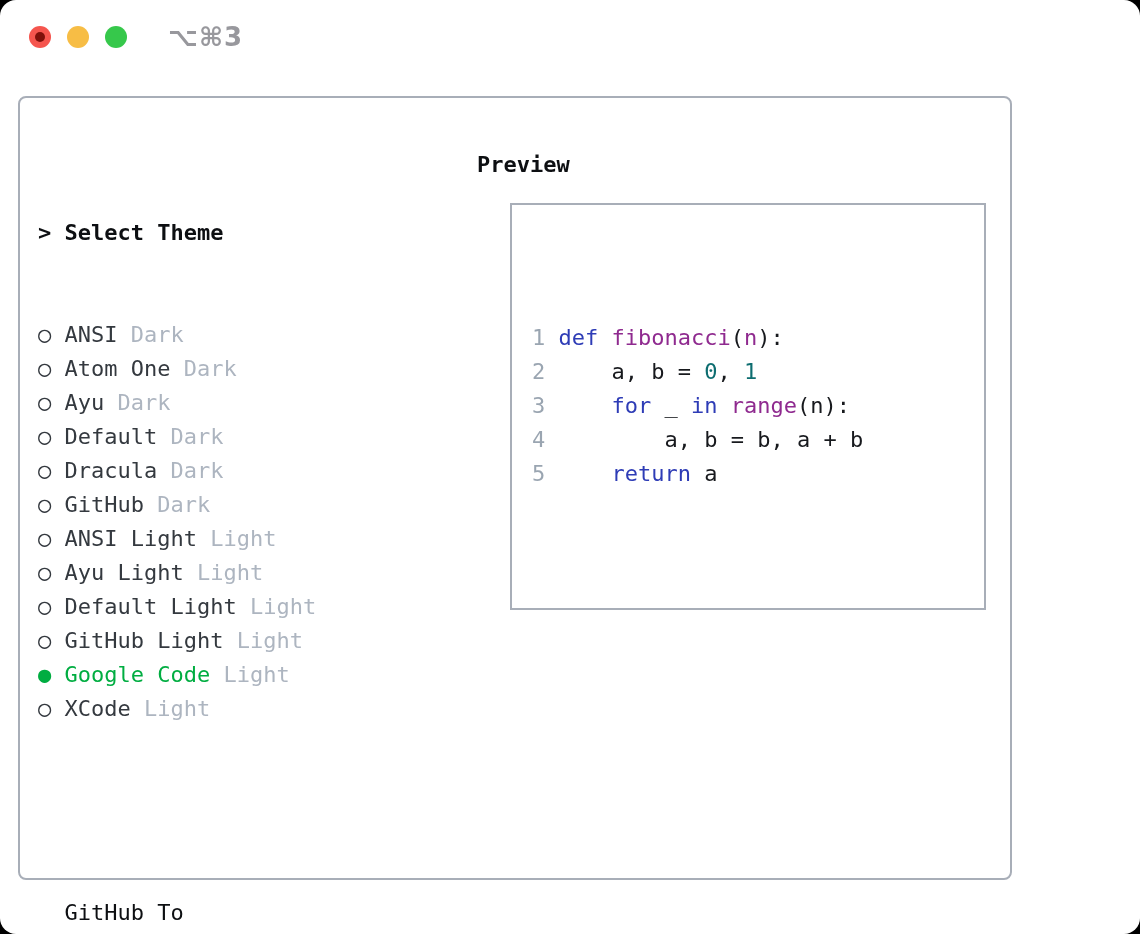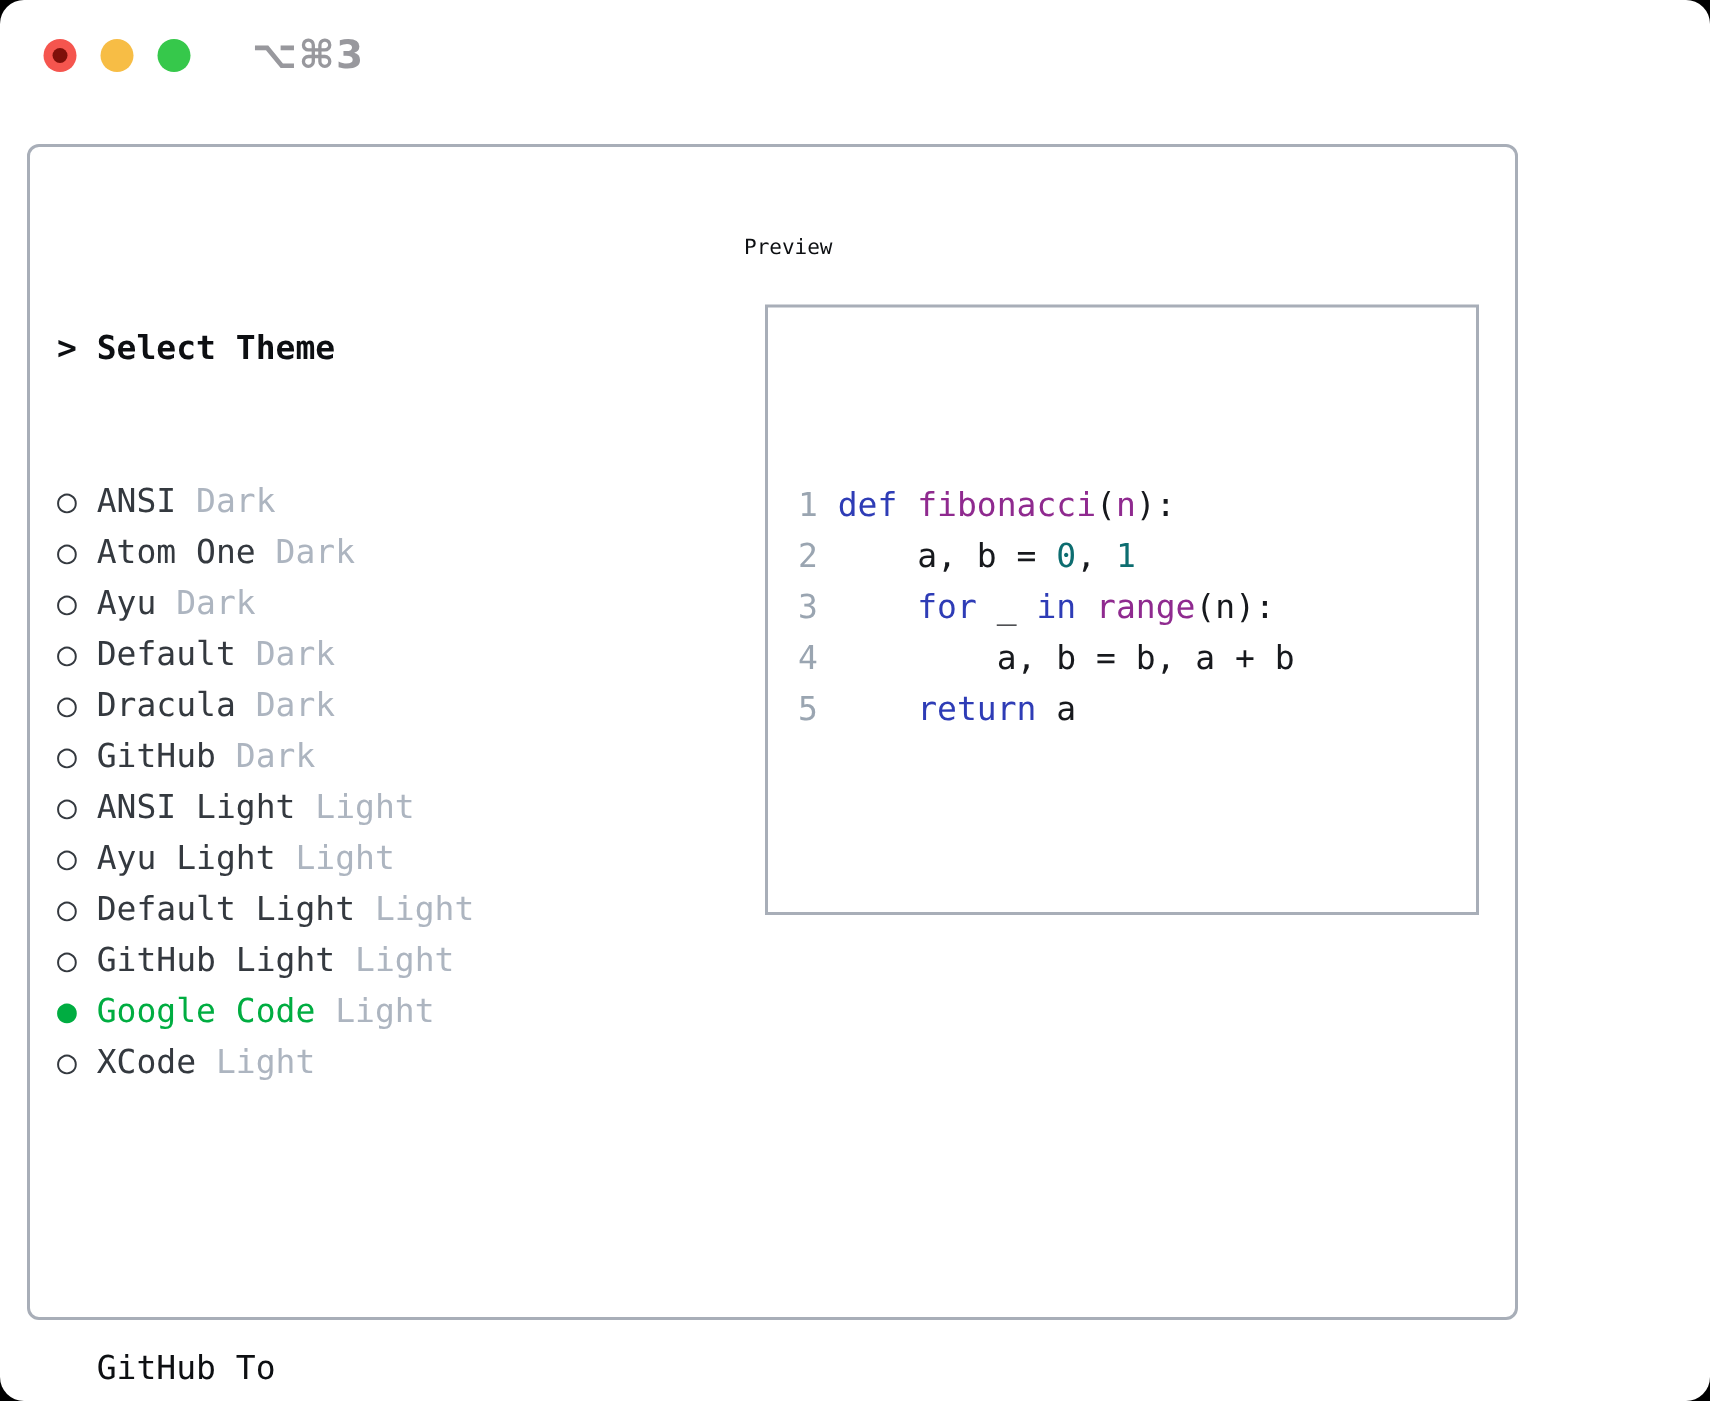--- a/index.html
+++ b/index.html
@@ -26,21 +26,21 @@
   .left-col{position:absolute;left:18px;top:50px;font-size:22px;line-height:34px;white-space:pre;color:var(--text-dark);}
   .row{height:34px;}
   .row .marker{color:var(--text-dark);}
   .row.header .marker{color:var(--header-black);font-weight:bold;}
   .row.header .label{color:var(--header-black);font-weight:bold;}
   .row .variant{color:var(--muted);}
   .row.selected .marker,.row.selected .name{color:var(--accent-green);}
   .row.apply-header .label{color:var(--header-black);}
   .blank-row{height:34px;}
   
-  .preview-title{position:absolute;left:476px;top:50px;font-size:14px;line-height:34px;font-weight:normal;color:var(--header-black);}
+  .preview-title{position:absolute;left:457px;top:50px;font-size:22px;line-height:34px;font-weight:bold;color:var(--header-black);}
   .preview-box{position:absolute;left:490px;top:105px;width:476px;height:407px;border:2px solid var(--border);box-sizing:border-box;background:#fff;padding:48px 0 0 20px;font-size:22px;line-height:34px;white-space:pre;overflow:hidden;}
   .cline{height:34px;}
   .lno{color:var(--line-number);}
   .c-keyword{color:var(--code-keyword);}
   .c-function{color:var(--code-function);}
   .c-number{color:var(--code-number);}
   .c-plain{color:var(--code-plain);}
 </style>
 </head>
 <body>

